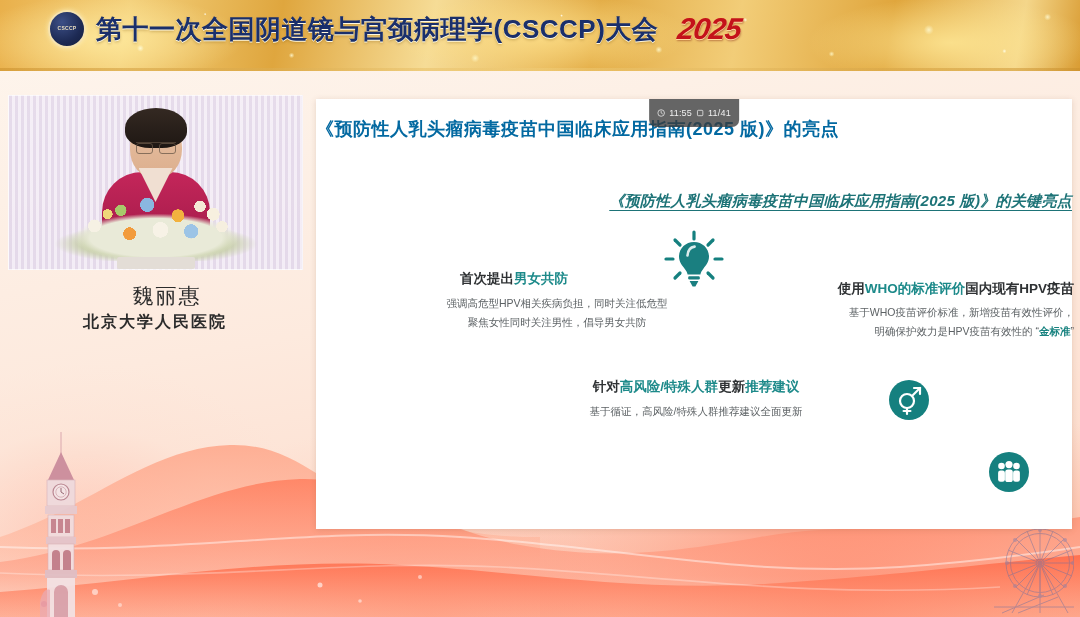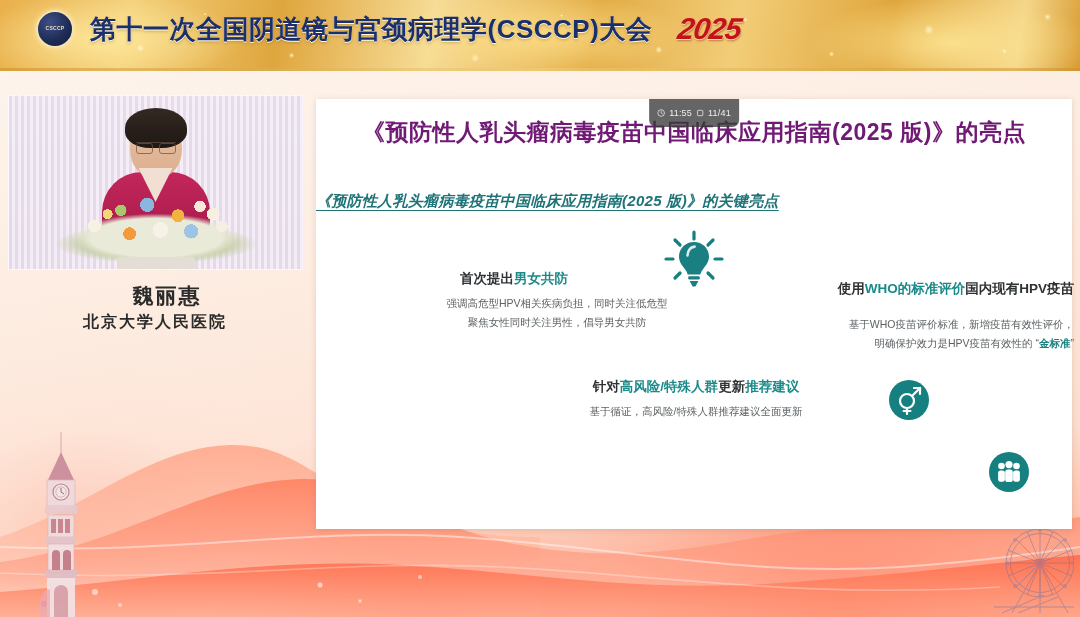--- a/index.html
+++ b/index.html
@@ -42,21 +42,21 @@
       radial-gradient(ellipse 200px 55px at 50% 50%, rgba(255,226,140,.8), rgba(255,226,140,0) 75%),
       radial-gradient(ellipse 190px 60px at 88% 60%, rgba(255,232,150,.8), rgba(255,232,150,0) 75%),
       linear-gradient(100deg,#e9b04b 0%, #f3cf7a 12%, #dfa63e 26%, #f6dc96 40%, #e2ab45 55%, #f2cd78 68%, #e0a63d 82%, #f4d68a 94%, #d99c33 100%);
   }
   .banner:after {
     content:""; position:absolute; left:0; right:0; bottom:0; height:3px;
     background:linear-gradient(90deg,#c98f2c,#f0cd79,#c98f2c);
     opacity:.55;
   }
 
-  .banner-inner { position:absolute; left:36px; top:10px; display:flex; align-items:center; gap:16px; }
+  .banner-inner { position:absolute; left:48px; top:10px; display:flex; align-items:center; gap:10px; }
   .cscp-logo {
     width:38px; height:38px; border-radius:50%;
     background:radial-gradient(circle at 35% 30%, #3c4f86 0%, #1d2a54 60%, #141d3c 100%);
     border:2px solid #f6e3b0;
     display:flex; align-items:center; justify-content:center;
     font-size:5px; color:#e8ddc0; letter-spacing:.3px; text-align:center; line-height:1.1;
     font-weight:bold;
     box-shadow:0 0 5px rgba(255,245,200,.7);
   }
   .banner-title {
@@ -131,21 +131,21 @@
       radial-gradient(ellipse 110px 32px at 50% 70%, #e9ead8 60%, transparent 75%),
       radial-gradient(ellipse 130px 26px at 50% 78%, #c7cfa8 55%, transparent 78%);
   }
   .sv-base {
     position:absolute; left:50%; bottom:0; transform:translateX(-50%);
     width:78px; height:12px; background:#e3ddd6; border-radius:2px;
   }
 
   .speaker-name {
     position:absolute; left:0; top:282px; width:310px; text-align:center;
-    font-size:21px; font-weight:bold; color:#2b2b2b; letter-spacing:2px;padding-left:24px;
+    font-size:21px; font-weight:normal; color:#2b2b2b; letter-spacing:2px;padding-left:24px;
   }
   .speaker-org {
     position:absolute; left:0; top:312px; width:310px; text-align:center;
     font-size:16px; font-weight:bold; color:#2b2b2b; letter-spacing:2px;
   }
 
   
   .tower { position:absolute; left:38px; bottom:0; width:46px; height:185px; opacity:.92; }
   .ferris { position:absolute; right:6px; bottom:0; width:120px; height:92px; opacity:.55; }
   .mountains { position:absolute; left:0; right:0; bottom:0; height:230px; pointer-events:none; }
@@ -161,26 +161,26 @@
     background:rgba(58,58,58,.78); color:#f0f0f0;
     font-size:9px; line-height:14px; height:28px;
     padding:0 8px; border-radius:0 0 7px 7px;
     display:flex; align-items:center; gap:4px; white-space:nowrap;
     letter-spacing:.2px; z-index:5;
   }
   .tb-ico { display:inline-block; width:8px; height:8px; }
 
   .slide-title {
     position:absolute; left:0; right:0; top:18px;
-    text-align:center; font-size:23px; font-weight:bold;
-    color:#701a75; letter-spacing:.5px;
+    text-align:left; font-size:18px; font-weight:bold;
+    color:#0369a1; letter-spacing:.5px;
   }
   .slide-subtitle {
     position:absolute; left:0; right:0; top:93px;
-    text-align:left; font-size:15px; font-weight:bold;
+    text-align:right; font-size:15px; font-weight:bold;
     font-style:italic; color:#1d7377;
     text-decoration:underline; text-underline-offset:4px;
     letter-spacing:.3px;
   }
 
   
   .bulb { position:absolute; left:50%; top:131px; transform:translateX(-50%); width:62px; height:62px; }
 
   
   .blk { position:absolute; }
@@ -188,21 +188,21 @@
   .blk .hdr .tl { color:#1d8a8a; }
   .blk .sub { font-size:10.5px; color:#5d6265; line-height:1.75; }
   .blk .sub .gold { color:#17827f; font-weight:bold; }
 
   #blk-left { left:6px; top:170px; width:470px; text-align:center; }
   #blk-left .l1 { padding-right:86px; }
   #blk-left .l2 { padding-right:4px; }
   #blk-left .sub { margin-top:5px; }
 
   #blk-right { left:500px; top:180px; width:258px; text-align:right; }
-  #blk-right .sub { margin-top:16px; }
+  #blk-right .sub { margin-top:4px; }
 
   #blk-bottom { left:180px; top:253px; width:400px; text-align:center;margin-top:25px; }
   #blk-bottom .sub { margin-top:5px; }
 
   .circ-icon {
     position:absolute; border-radius:50%;
     background:#15807f; display:flex; align-items:center; justify-content:center;
   }
   #ico-gender { left:573px; top:281px; width:40px; height:40px; }
   #ico-people { left:673px; top:353px; width:40px; height:40px; }

